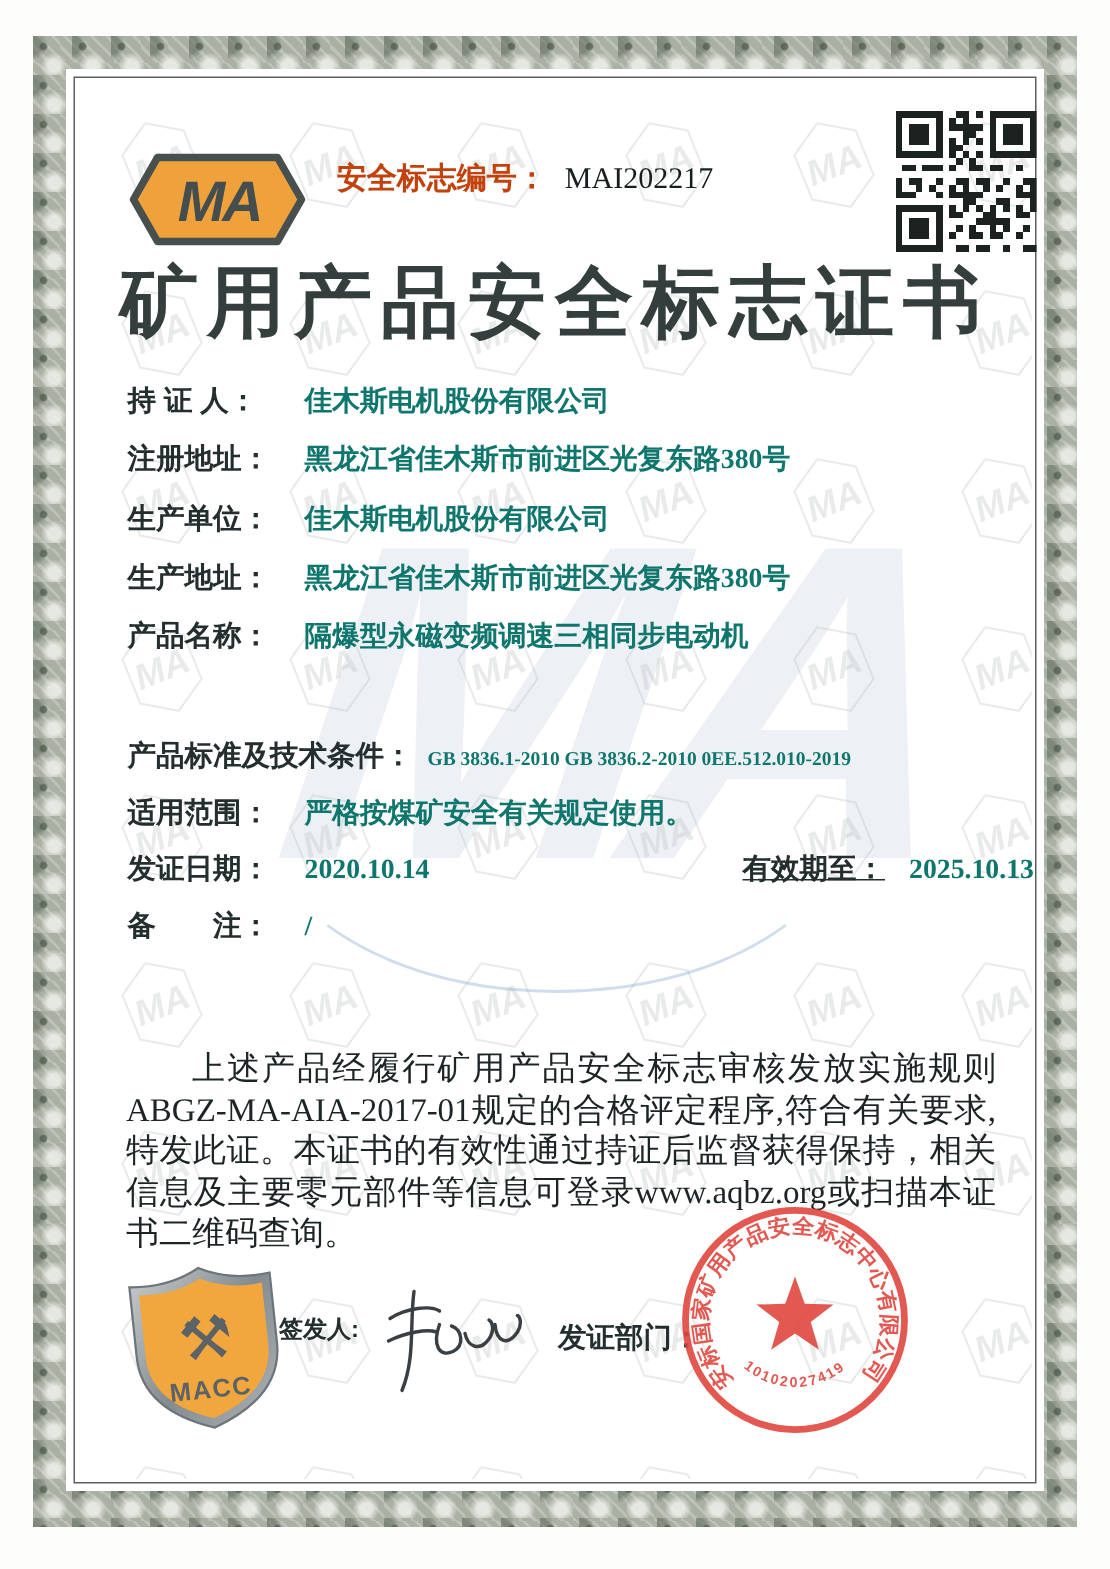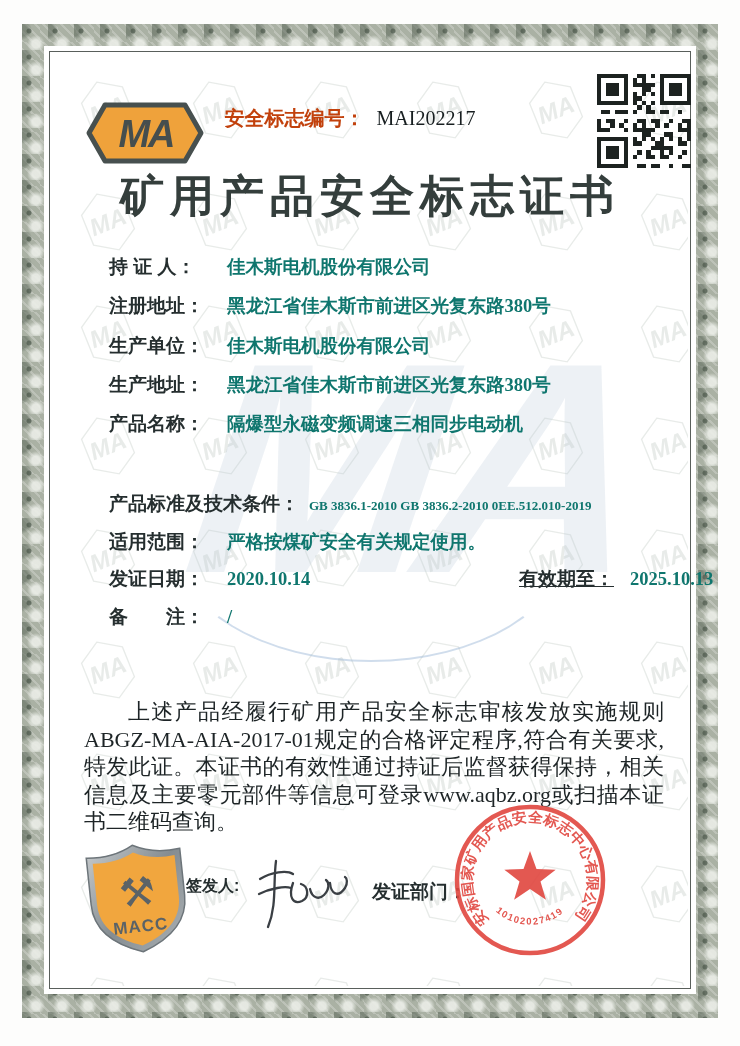--- a/index.html
+++ b/index.html
@@ -23,25 +23,25 @@
           letter-spacing:-18px;color:rgba(184,200,216,.26);transform:skewX(-8deg);
           font-family:"Liberation Sans",sans-serif;line-height:1;pointer-events:none;}
   .arc-wm{position:absolute;left:173px;top:420px;width:392px;height:238px;border:2px solid transparent;
           border-bottom-color:rgba(150,180,212,.45);border-radius:50%;}
   
   .ma-badge{position:absolute;left:86px;top:100px;}
   .cert-line{position:absolute;left:0;top:105px;width:700px;text-align:center;font-size:20px;}
   .cert-line .lbl{font-weight:bold;color:#c2410c;}
   .cert-line .num{font-family:"Liberation Serif",serif;margin-left:12px;color:#171e20;}
   .qr{position:absolute;left:597px;top:74px;}
-  .title{position:absolute;left:0;top:167px;width:740px;text-align:center;font-size:44px;font-weight:800;
+  .title{position:absolute;left:0;top:167px;width:740px;text-align:center;font-size:52px;font-weight:800;
          letter-spacing:6px;color:#343e3c;font-family:"Liberation Serif",serif;}
   
   .row{position:absolute;left:85px;right:52px;display:flex;align-items:baseline;}
-  .row .lbl{font-weight:bold;font-size:19px;color:#252e2f;min-width:118px;white-space:pre;flex:none;margin-left:24px;}
+  .row .lbl{font-weight:bold;font-size:19px;color:#252e2f;min-width:118px;white-space:pre;flex:none;}
   .row .val{font-size:18.5px;color:#0f766e;font-family:"Liberation Serif",serif;font-weight:bold;}
   .row.long .lbl{min-width:0;margin-right:10px;}
   .row.long .val{font-size:13px;white-space:nowrap;}
   .val-mono{font-family:"DejaVu Sans Mono",monospace;font-size:17.5px;letter-spacing:.5px;}
   .pair2{position:absolute;left:410px;top:0;display:flex;align-items:baseline;}
   .pair2 .lbl{min-width:0;margin-right:16px;text-decoration:underline;}
   
   .statement{position:absolute;left:84px;top:698px;width:580px;font-size:22px;line-height:27.5px;
              text-align:justify;text-indent:2em;color:#1d2426;font-family:"Liberation Serif",serif;margin:0;}
   

